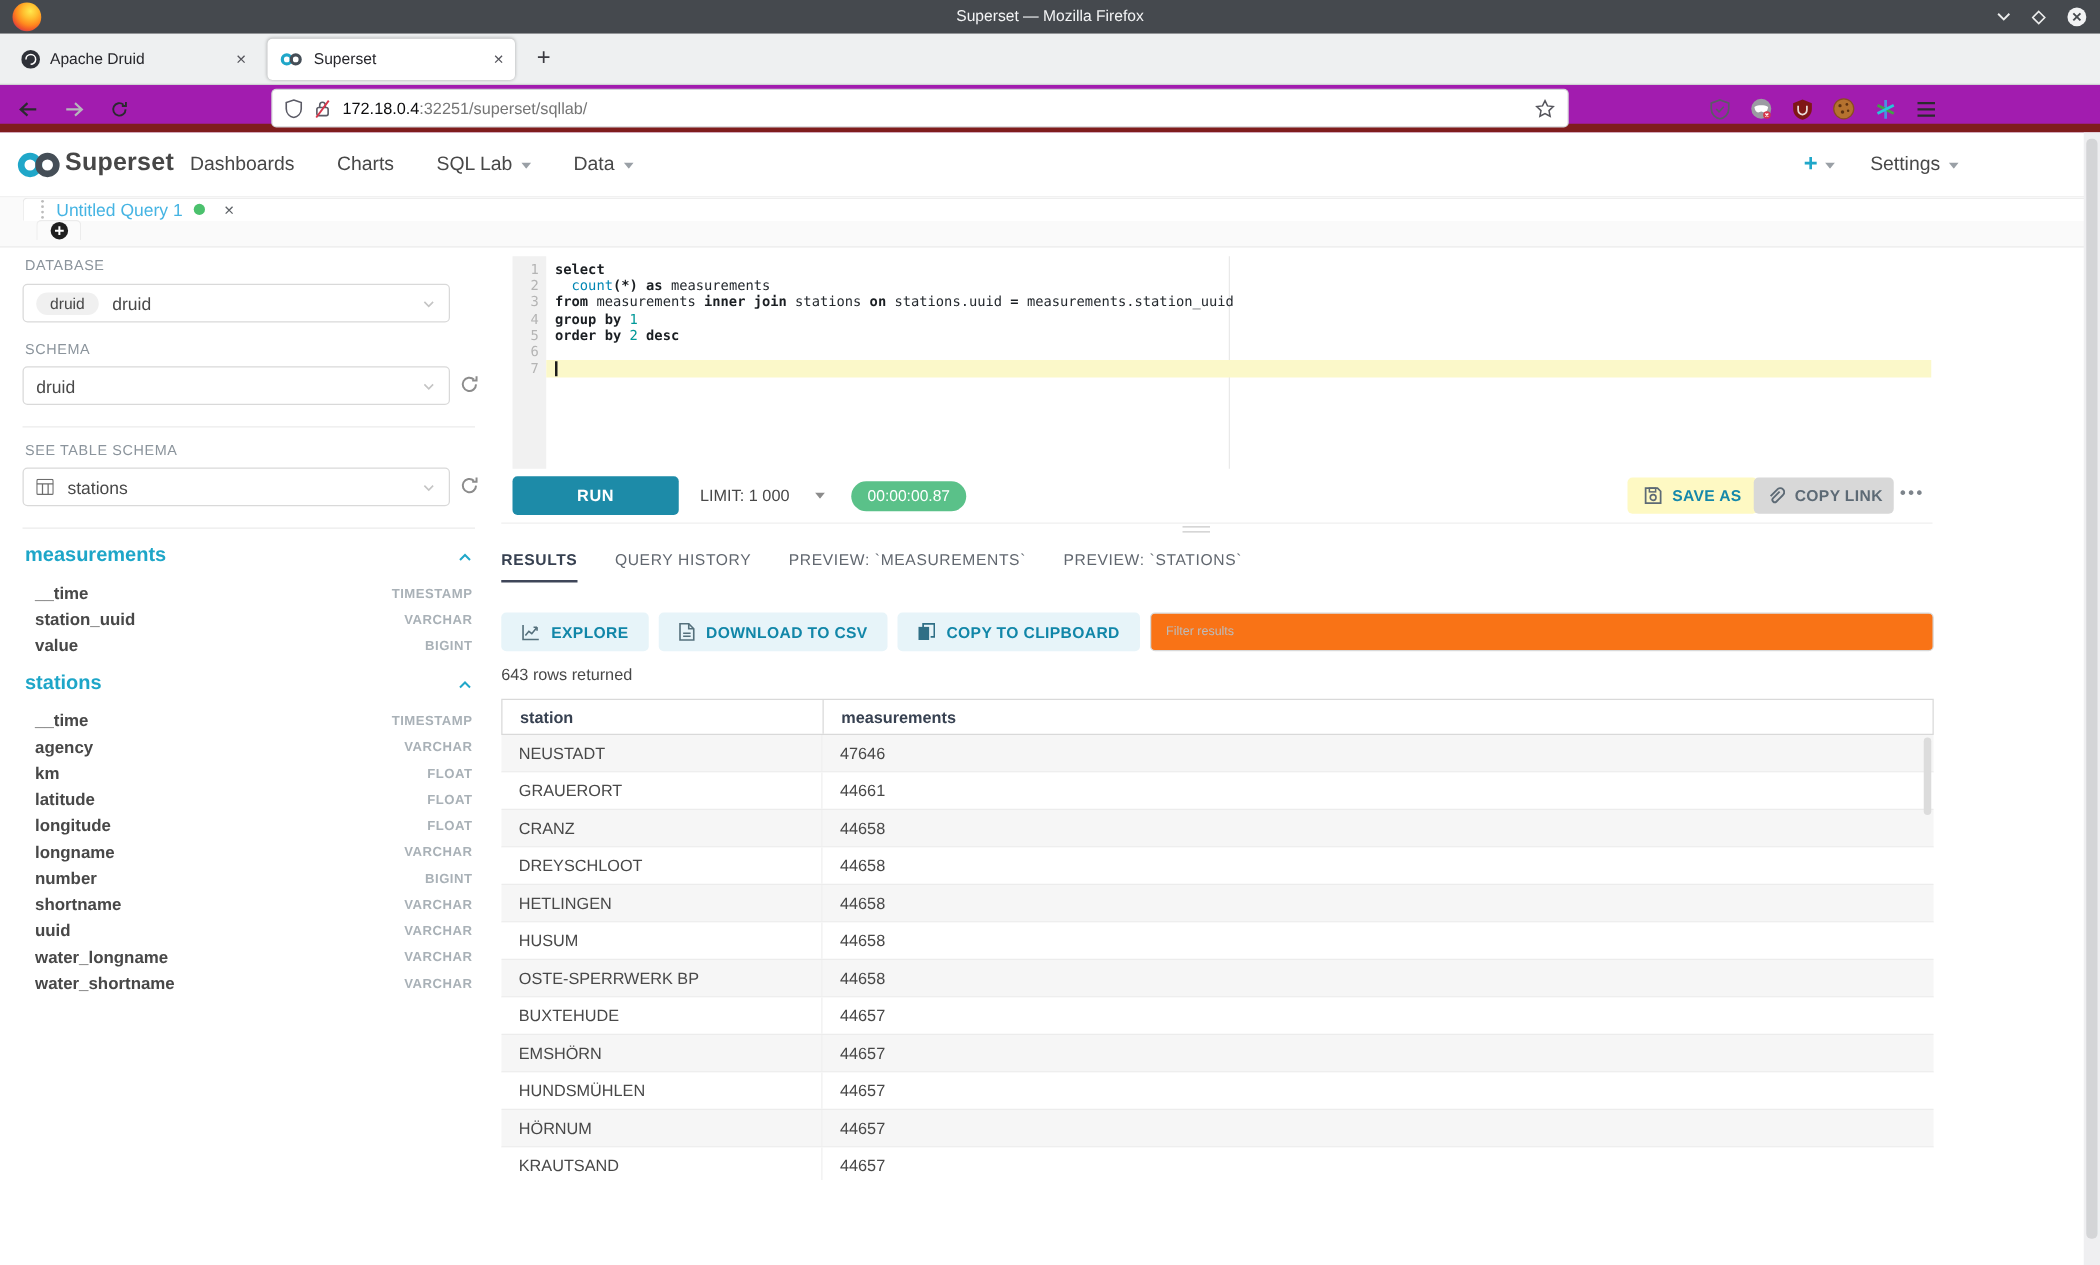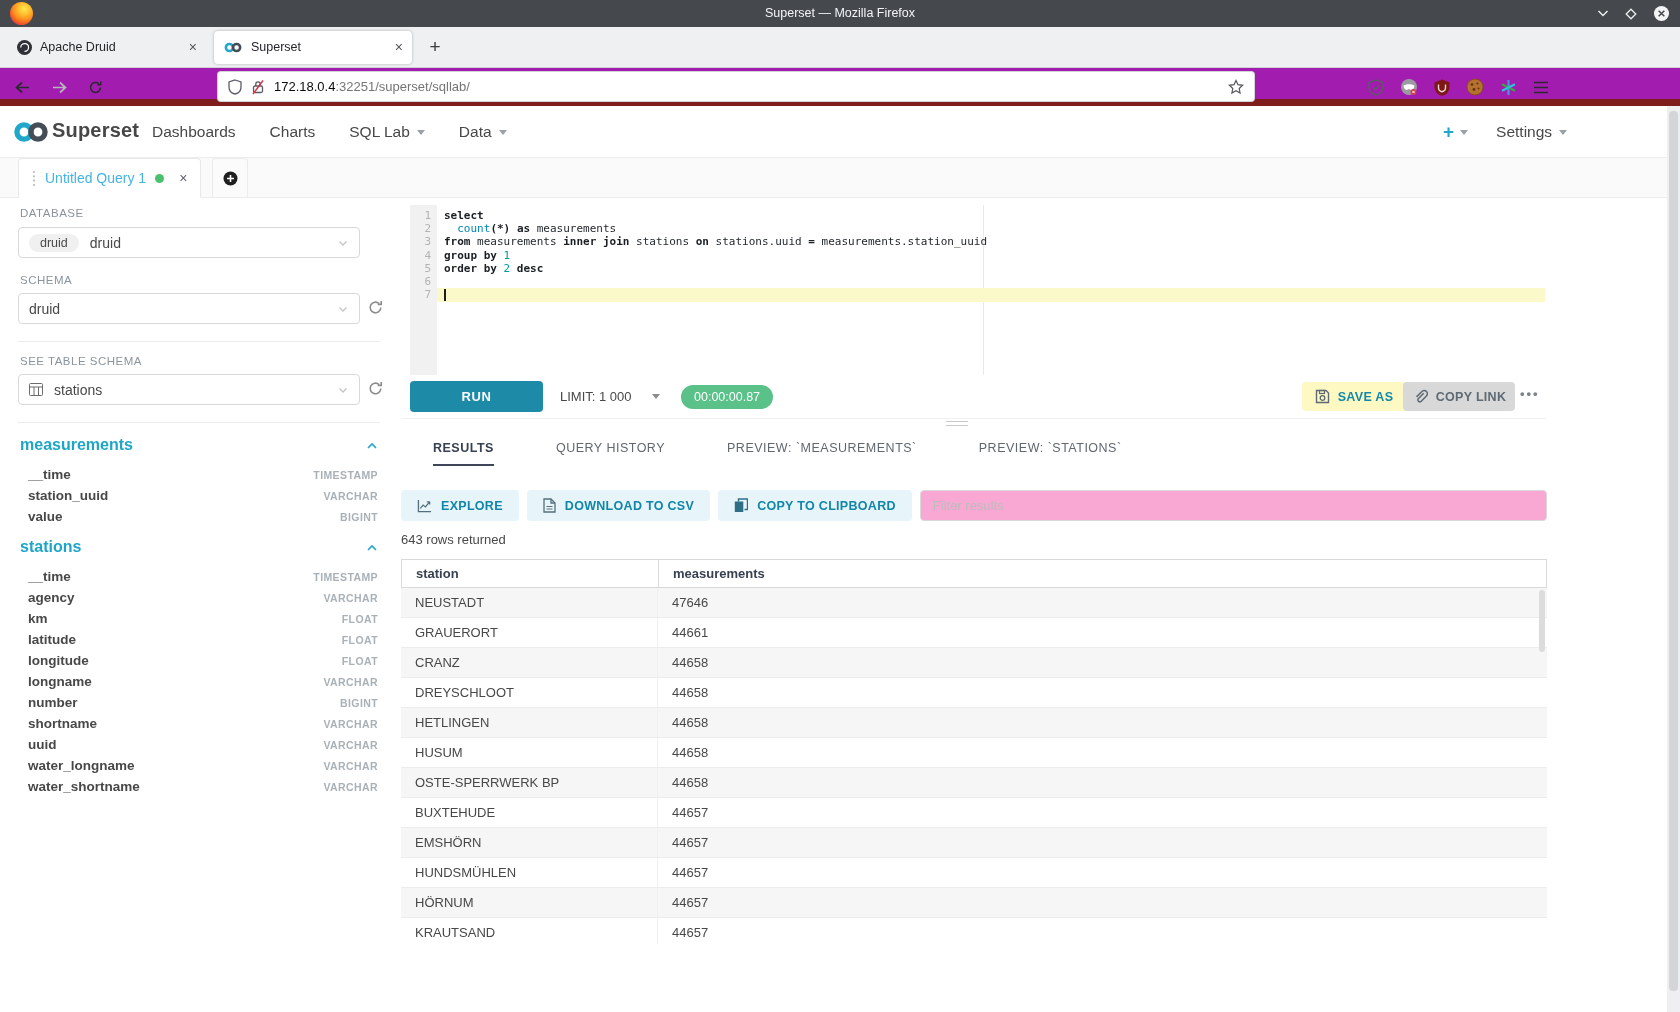--- a/index.html
+++ b/index.html
@@ -34,21 +34,21 @@
   .navbar { position:absolute; top:106px; left:0; right:0; height:52px; background:#fff; border-bottom:1px solid #ededed; }
   .ss-logo { position:absolute; left:12px; top:14px; }
   .brand { position:absolute; left:52px; top:13px; font-size:20px; font-weight:bold; color:#474747; letter-spacing:.2px; }
   .nav-menu { position:absolute; left:152px; top:0; height:52px; display:flex; align-items:center; gap:34px; }
   .nav-item { display:flex; align-items:center; gap:7px; font-size:15.5px; color:#484848; }
   .nav-right { position:absolute; left:1443px; top:0; height:52px; display:flex; align-items:center; gap:28px; }
   .plusbtn { display:flex; align-items:center; gap:6px; color:#20a7c9; font-size:19px; font-weight:bold; }
   .settings { display:flex; align-items:center; gap:7px; font-size:15.5px; color:#484848; }
 
   
-  .querytabs { position:absolute; top:158px; left:0; right:0; height:40px; background:#fafafa; border-bottom:1px solid #ececec; display:flex; align-items:stretch; padding-left:18px; }
+  .querytabs { position:absolute; top:158px; left:0; right:0; height:40px; background:#fafafa; border-bottom:1px solid #ececec; display:flex; align-items:stretch; padding-left:18px;flex-direction:column; }
   .qtab { background:#fff; border:1px solid #e8e8e8; border-bottom:1px solid #fff; margin-bottom:-1px; border-radius:4px 4px 0 0; display:flex; align-items:center; gap:9px; padding:0 13px; }
   .qtab-label { color:#45b4e3; font-size:14px; }
   .qdot { width:9px; height:9px; border-radius:50%; background:#4bc16d; }
   .qclose { color:#5f6368; font-size:14px; margin-left:6px; }
   .qplus { width:36px; margin-left:11px; border:1px solid #ececec; border-bottom:none; background:#fbfbfb; border-radius:4px 4px 0 0; display:flex; align-items:center; justify-content:center; }
 
   
   .sidebar { position:absolute; left:18px; top:198px; width:362px; height:800px; }
   .fieldlabel { position:absolute; left:2px; font-size:11.5px; color:#8b949c; letter-spacing:.5px; }
   .select { position:absolute; left:0; width:342px; height:31px; border:1px solid #d9d9d9; border-radius:4px; background:#fff; display:flex; align-items:center; padding:0 10px; gap:11px; font-size:14px; color:#484848; }
@@ -85,26 +85,26 @@
   .timer { position:absolute; left:271px; top:4px; height:24px; padding:0 13px; background:#5ac189; border-radius:12px; color:#fff; font-size:12.5px; display:flex; align-items:center; }
   .saveas { position:absolute; left:892px; top:1px; width:104px; height:29px; background:#fef9c3; border-radius:4px; display:flex; align-items:center; justify-content:center; gap:8px; color:#1588aa; font-weight:bold; font-size:12.5px; letter-spacing:.3px; }
   .copylink { position:absolute; left:993px; top:1px; width:112px; height:29px; background:#d8d8d8; border-radius:4px; display:flex; align-items:center; justify-content:center; gap:8px; color:#5d6a75; font-weight:bold; font-size:12.5px; letter-spacing:.3px; }
   .moredots { position:absolute; left:1110px; top:5px; color:#7d848b; font-weight:bold; font-size:13px; letter-spacing:2px; }
 
   
   .ns-line { position:absolute; left:401px; top:418px; width:1145px; height:1px; background:#f0f0f0; }
   .draghandle { position:absolute; left:946px; top:421px; width:22px; }
   .draghandle div { height:0; border-top:1.5px solid #c9c9c9; margin-bottom:3px; }
   .rtabs { position:absolute; left:401px; top:441px; display:flex; gap:30px; font-size:12.5px; letter-spacing:.5px; color:#61676f; }
-  .rtab { padding-bottom:9px;margin-left:32px; }
+  .rtab { padding-bottom:9px; }
   .rtab.active { color:#374151; font-weight:bold; border-bottom:2px solid #3f4659; }
   .actions { position:absolute; left:401px; top:490px; width:1146px; display:flex; gap:8px; }
   .abtn { height:31px; background:#e7f4f9; border-radius:4px; display:flex; align-items:center; gap:9px; padding:0 16px; color:#1186a8; font-weight:bold; font-size:12.5px; letter-spacing:.3px; }
   .aicn { display:flex; }
-  .filter { flex:1; height:31px; border:1px solid #d9d9d9; border-radius:4px; padding:0 12px; font-size:13px; color:#484848; font-family:"Liberation Sans", sans-serif; outline:none; background:#f9a8d4; }
+  .filter { flex:1; height:31px; border:1px solid #d9d9d9; border-radius:4px; padding:0 12px; font-size:10px; color:#484848; font-family:"Liberation Sans", sans-serif; outline:none; background:#f97316; }
   .filter::placeholder { color:#bcbcbc; }
   .rowsret { position:absolute; left:401px; top:532px; font-size:13px; color:#484848; }
   .rtable { position:absolute; left:401px; top:559px; width:1146px; }
   .thead { display:flex; height:29px; border:1px solid #d9d9d9; background:#fff; font-weight:bold; font-size:13px; color:#374151; }
   .th1 { width:257px; display:flex; align-items:center; padding-left:14px; border-right:1px solid #d9d9d9; }
   .th2 { flex:1; display:flex; align-items:center; padding-left:14px; }
   .tbody { height:356px; overflow:hidden; position:relative; }
   .tr { display:flex; height:30px; font-size:13px; color:#484848; border-bottom:1px solid #ececec; background:#fff; }
   .tr:nth-child(odd) { background:#f6f6f6; }
   .td1 { width:257px; display:flex; align-items:center; padding-left:14px; border-right:1px solid #f0f0f0; }

